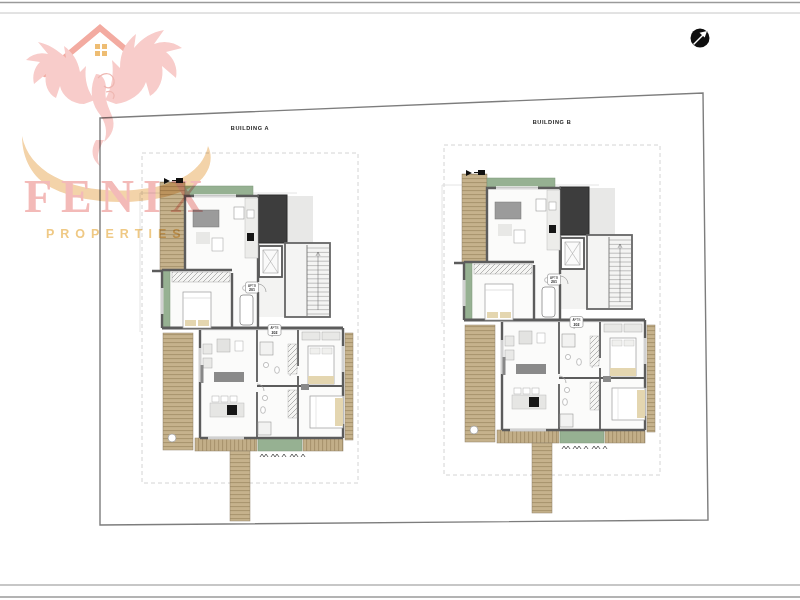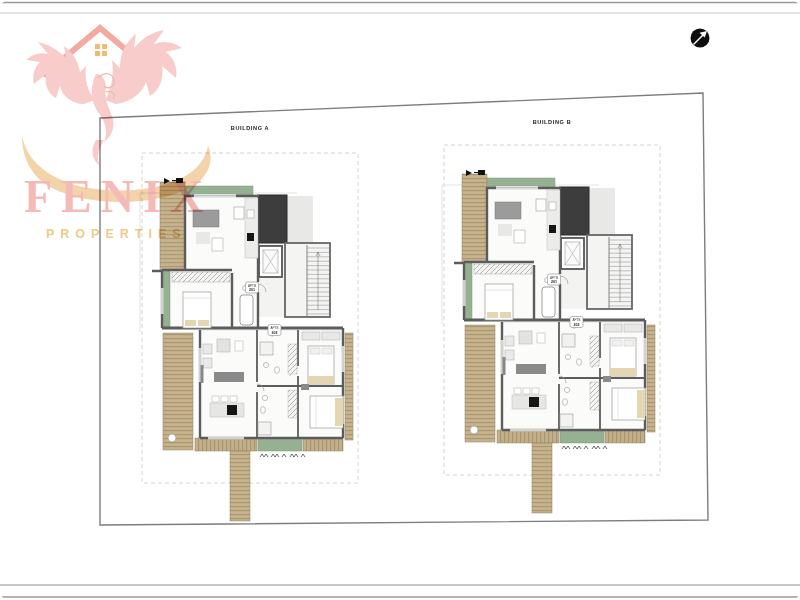--- a/index.html
+++ b/index.html
@@ -1,17 +1,17 @@
 <!DOCTYPE html>
 <html><head>
 <meta charset="utf-8">
 <style>
   html,body{margin:0;padding:0;background:#ffffff;}
   .stage{position:relative;width:800px;height:600px;background:#ffffff;overflow:hidden;
-         font-family:"Liberation Sans",sans-serif;border-radius:9px;}
+         font-family:"Liberation Sans",sans-serif;}
   .stage svg{position:absolute;left:0;top:0;}
   .logo-svg{mix-blend-mode:multiply;opacity:.72;}
   text{user-select:none;}
   .bldg-label{font-family:"Liberation Sans",sans-serif;font-weight:bold;font-size:5.6px;
               letter-spacing:.6px;fill:#222;text-anchor:middle;}
   .tag-l1{font-size:3px;fill:#333;text-anchor:middle;font-family:"Liberation Sans",sans-serif;}
   .tag-l2{font-size:3.6px;font-weight:bold;fill:#222;text-anchor:middle;font-family:"Liberation Sans",sans-serif;}
   .fenix-name{font-family:"Liberation Serif",serif;font-weight:bold;font-size:46px;
               letter-spacing:9px;}
   .fenix-sub{font-family:"Liberation Sans",sans-serif;font-weight:600;font-size:12.5px;

